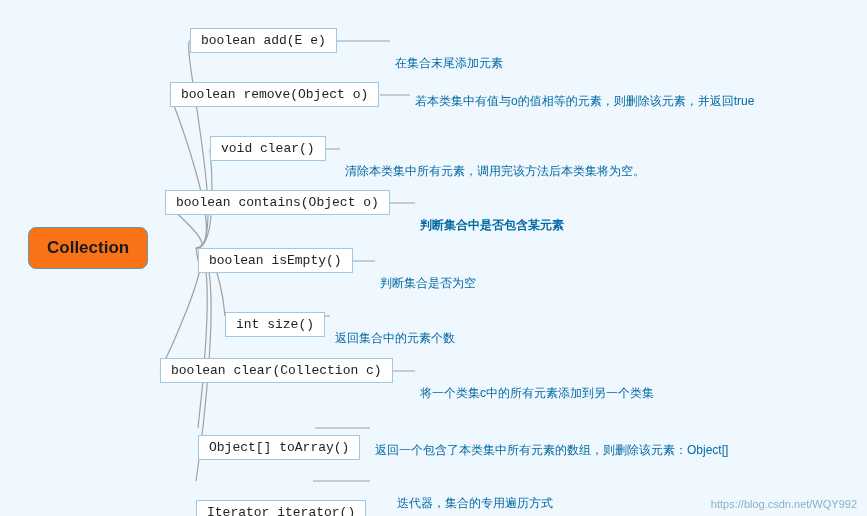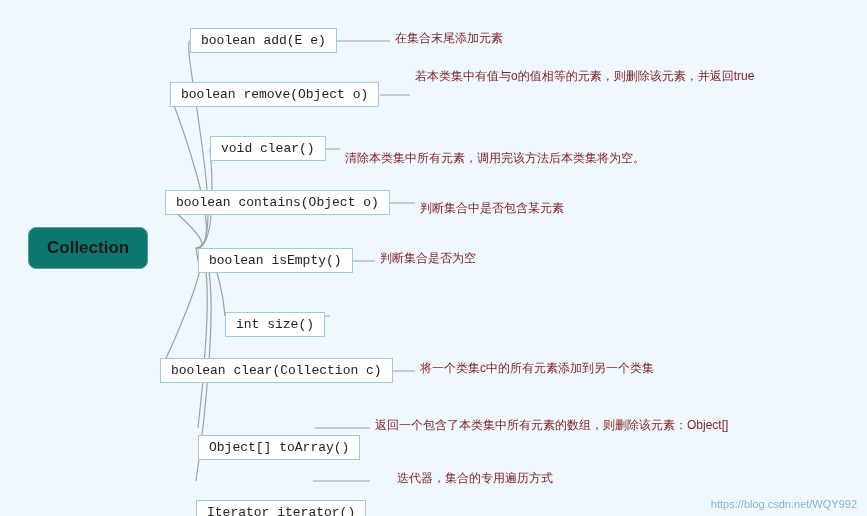--- a/index.html
+++ b/index.html
@@ -18,21 +18,21 @@
       top: 0; left: 0;
       width: 867px;
       height: 516px;
     }
 
     
     .center-node {
       position: absolute;
       left: 28px;
       top: 248px;
-      background: #0f766e;
+      background: #f97316;
       border-radius: 8px;
       padding: 10px 18px;
       color: #1a1a1a;
       font-size: 17px;
       font-weight: bold;
       white-space: nowrap;
       transform: translateY(-50%);
       border: 1.5px solid #5a9ab8;
     }
 
@@ -45,23 +45,24 @@
       padding: 4px 10px;
       white-space: nowrap;
       font-size: 13px;
       color: #222;
       font-family: 'Courier New', monospace;
     }
 
     
     .desc-text {
       position: absolute;
-      color: #7f1d1d;
+      color: #0369a1;
       font-size: 12px;
       white-space: nowrap;
+      margin-top: 25px;
     }
 
     
     .watermark {
       position: absolute;
       bottom: 6px;
       right: 10px;
       color: #8ab0c8;
       font-size: 11px;
     }
@@ -120,29 +121,30 @@
 
   <div class="center-node">Collection</div>
 
   <div class="method-node" style="left:190px; top:28px;">boolean add(E e)</div>
   <div class="desc-text" style="left:395px; top:30px;">在集合末尾添加元素</div>
 
   <div class="method-node" style="left:170px; top:82px;">boolean remove(Object o)</div>
   <div class="desc-text" style="left:415px; top:68px;">若本类集中有值与o的值相等的元素，则删除该元素，并返回true</div>
 
   <div class="method-node" style="left:210px; top:136px;">void clear()</div>
-  <div class="desc-text" style="left:345px; top:150px;">清除本类集中所有元素，调用完该方法后本类集将为空。</div>
+  <div class="desc-text" style="left:345px; top:138px;">清除本类集中所有元素，调用完该方法后本类集将为空。</div>
 
   <div class="method-node" style="left:165px; top:190px;">boolean contains(Object o)</div>
-  <div class="desc-text" style="left:420px; top:200px;">判断集合中是否包含某元素</div>
+  <div class="desc-text" style="left:420px; top:192px;font-weight:bold;">判断集合中是否包含某元素</div>
 
   <div class="method-node" style="left:198px; top:248px;">boolean isEmpty()</div>
   <div class="desc-text" style="left:380px; top:250px;">判断集合是否为空</div>
 
   <div class="method-node" style="left:225px; top:312px;">int size()</div>
+  <div class="desc-text" style="left:335px; top:305px;">返回集合中的元素个数</div>
 
   <div class="method-node" style="left:160px; top:358px;">boolean clear(Collection c)</div>
   <div class="desc-text" style="left:420px; top:360px;">将一个类集c中的所有元素添加到另一个类集</div>
 
   <div class="method-node" style="left:198px; top:415px;margin-top:20px;">Object[] toArray()</div>
   <div class="desc-text" style="left:375px; top:417px;">返回一个包含了本类集中所有元素的数组，则删除该元素：Object[]</div>
 
   <div class="method-node" style="left:196px; top:468px;margin-top:32px;">Iterator iterator()</div>
   <div class="desc-text" style="left:397px; top:470px;">迭代器，集合的专用遍历方式</div>
 

